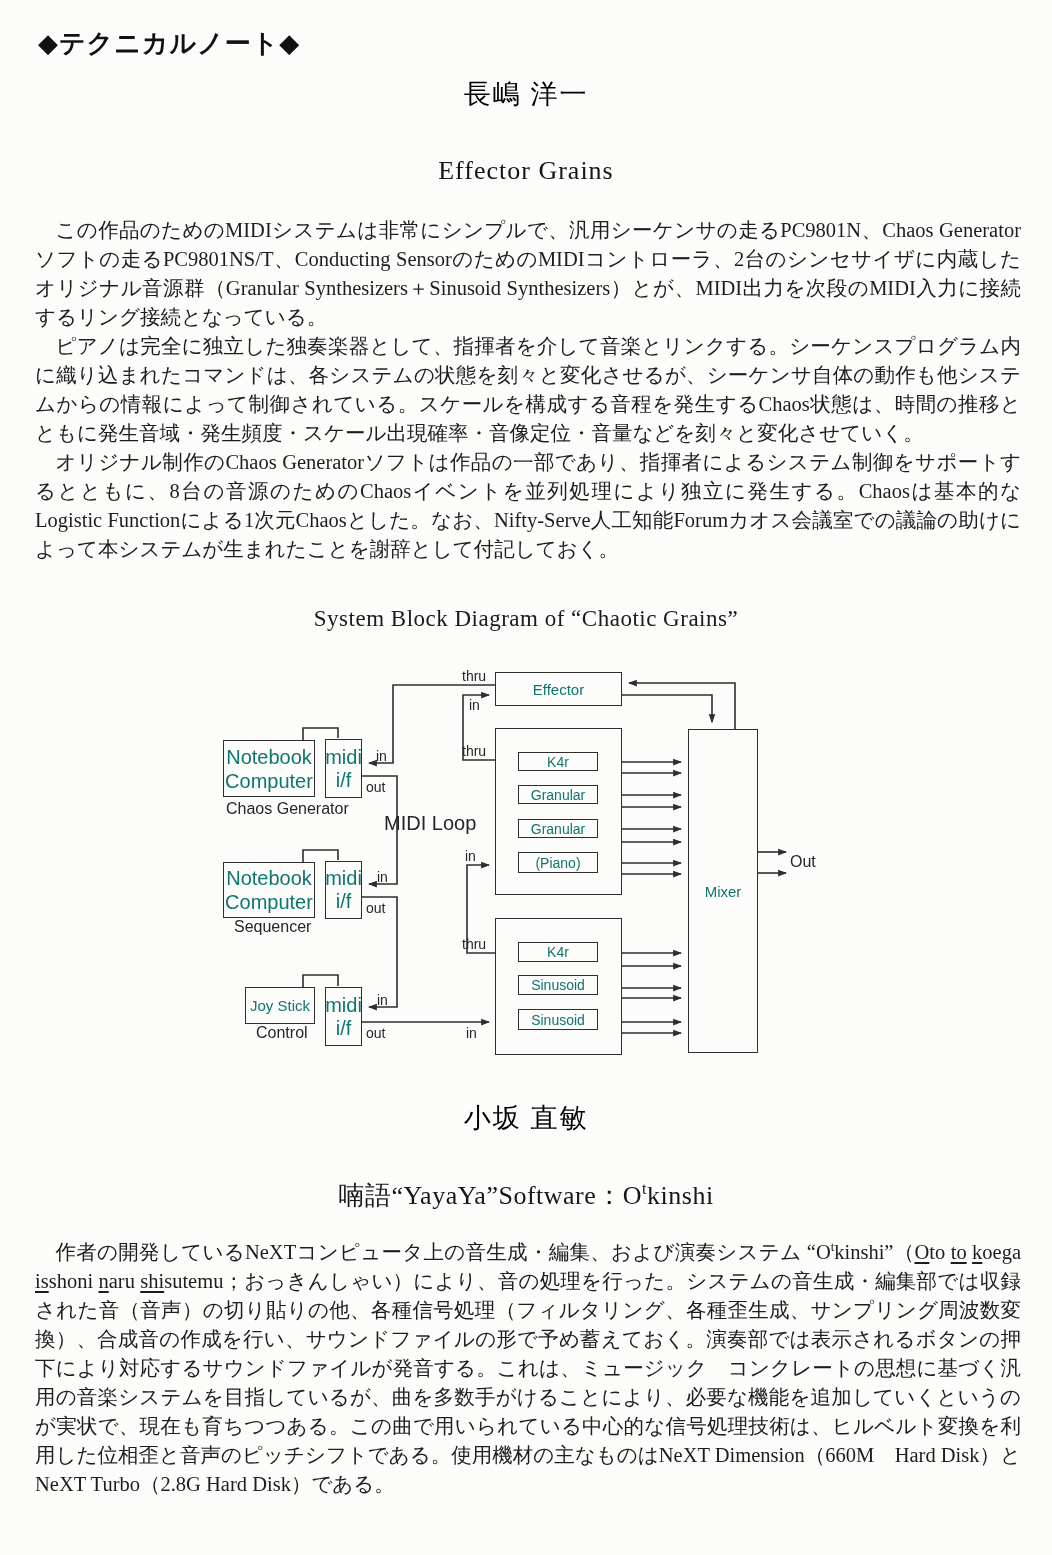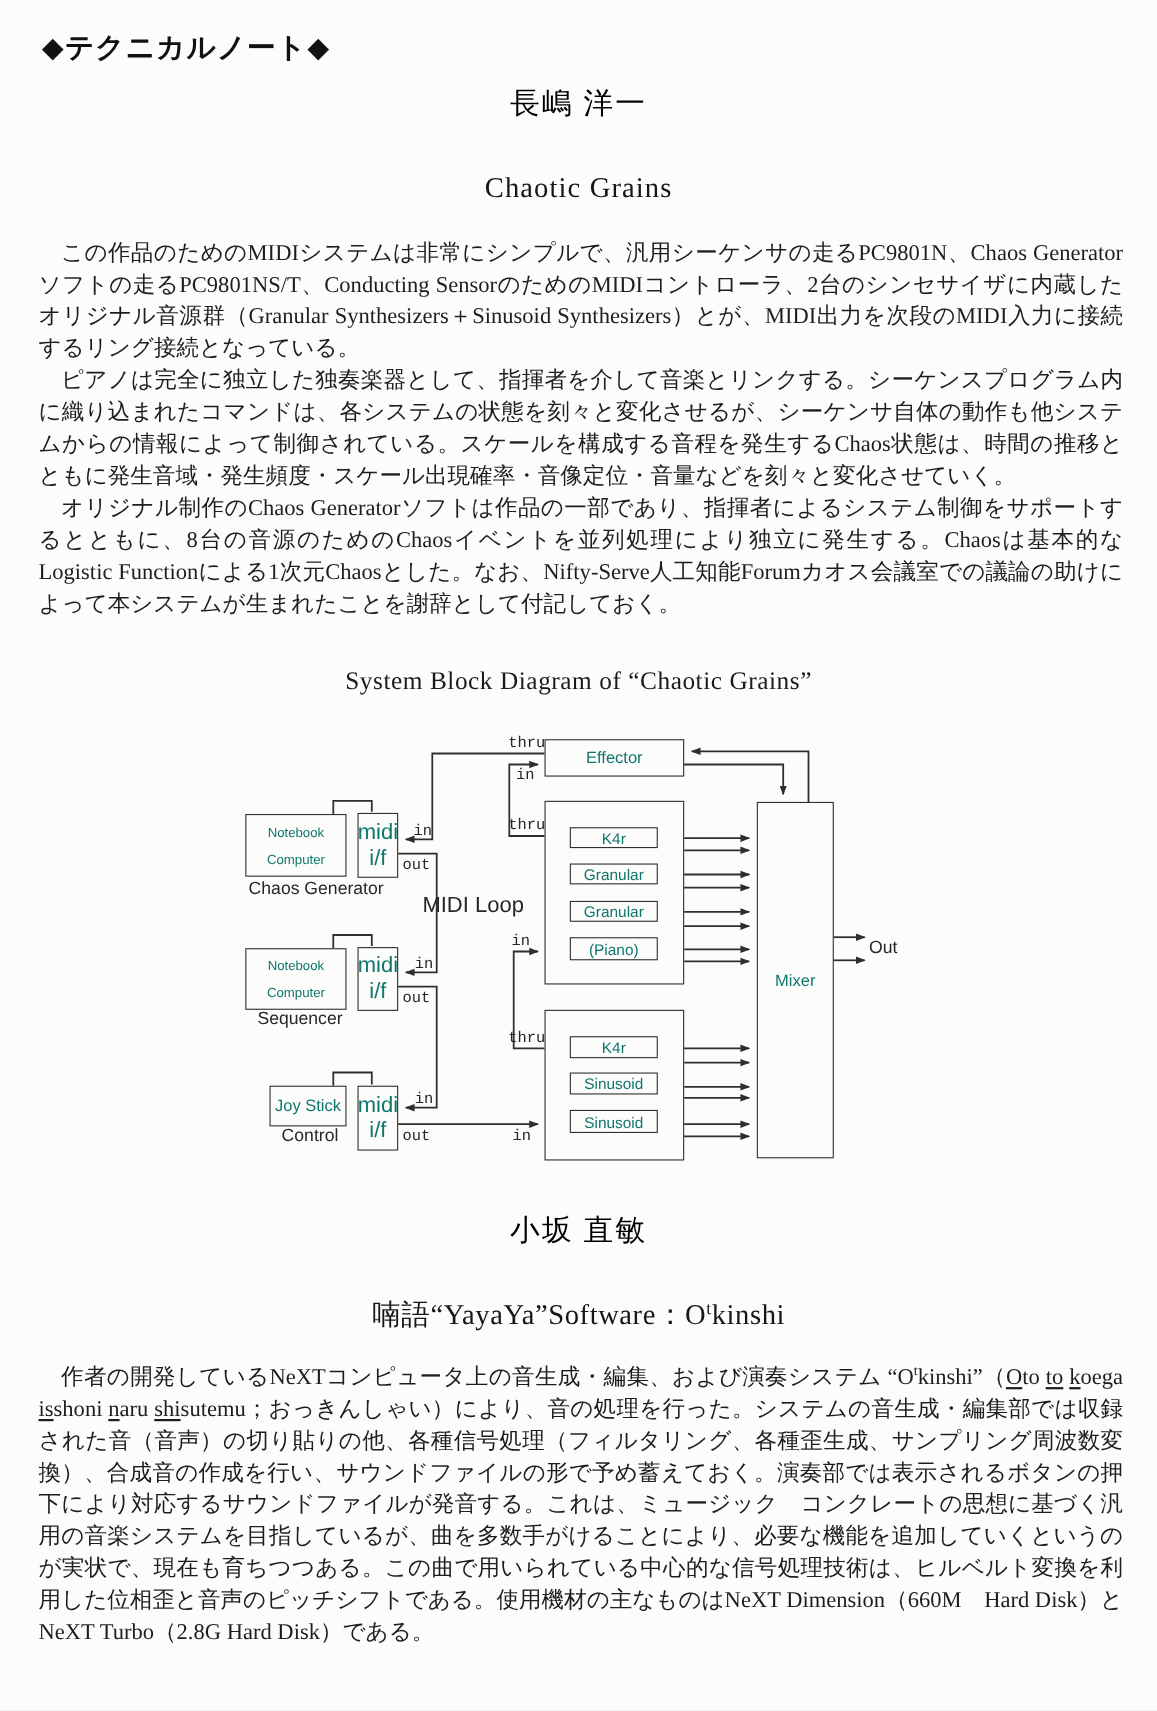--- a/index.html
+++ b/index.html
@@ -50,51 +50,51 @@
   .group2{left:495px;top:918px;width:127px;height:137px;}
   .mixer{left:688px;top:729px;width:70px;height:324px;font-size:15px;}
   .mod{left:518px;width:80px;font-size:14px;}
   .m-g1-1{top:752px;height:19px;}
   .m-g1-2{top:785px;height:19px;}
   .m-g1-3{top:819px;height:19px;}
   .m-g1-4{top:852px;height:21px;}
   .m-g2-1{top:942px;height:20px;}
   .m-g2-2{top:975px;height:20px;}
   .m-g2-3{top:1009px;height:21px;}
-  .notebook{width:92px;font-size:12px;line-height:24px;padding:4px 2px;}
+  .notebook{width:92px;font-size:20px;line-height:24px;padding:4px 2px;}
   .nb1{left:223px;top:740px;height:57px;}
   .nb2{left:223px;top:862px;height:56px;}
   .midiif{left:325px;width:37px;font-size:20px;line-height:23px;}
   .mi1{top:739px;height:59px;}
   .mi2{top:861px;height:58px;}
   .mi3{top:987px;height:59px;}
   .joystick{left:245px;top:987px;width:70px;height:37px;font-size:15px;}
   .dcap{
     position:absolute;font-family:"Liberation Sans","DejaVu Sans",sans-serif;
     font-size:16px;color:#262626;white-space:nowrap;
   }
   .c-chaosgen{left:226px;top:800px;}
   .c-seq{left:234px;top:918px;}
   .c-ctrl{left:256px;top:1024px;}
   .c-midiloop{left:384px;top:812px;font-size:20px;}
   .c-out{left:790px;top:853px;}
   .port{
-    position:absolute;font-family:Liberation Mono, monospace;
+    position:absolute;font-family:Liberation Sans, sans-serif;
     font-size:14px;color:#262626;white-space:nowrap;
   }
 </style>
 </head>
 <body>
 
 <div class="page">
 
   <div class="hdr">◆テクニカルノート◆</div>
 
   <div class="author a1">長嶋 洋一</div>
-  <div class="worktitle t1">Chaotic Grains</div>
+  <div class="worktitle t1">Effector Grains</div>
 
   <div class="body body1">
     <p>この作品のためのMIDIシステムは非常にシンプルで、汎用シーケンサの走るPC9801N、Chaos Generatorソフトの走るPC9801NS/T、Conducting SensorのためのMIDIコントローラ、2台のシンセサイザに内蔵したオリジナル音源群（Granular Synthesizers＋Sinusoid Synthesizers）とが、MIDI出力を次段のMIDI入力に接続するリング接続となっている。</p>
     <p>ピアノは完全に独立した独奏楽器として、指揮者を介して音楽とリンクする。シーケンスプログラム内に織り込まれたコマンドは、各システムの状態を刻々と変化させるが、シーケンサ自体の動作も他システムからの情報によって制御されている。スケールを構成する音程を発生するChaos状態は、時間の推移とともに発生音域・発生頻度・スケール出現確率・音像定位・音量などを刻々と変化させていく。</p>
     <p>オリジナル制作のChaos Generatorソフトは作品の一部であり、指揮者によるシステム制御をサポートするとともに、8台の音源のためのChaosイベントを並列処理により独立に発生する。Chaosは基本的なLogistic Functionによる1次元Chaosとした。なお、Nifty-Serve人工知能Forumカオス会議室での議論の助けによって本システムが生まれたことを謝辞として付記しておく。</p>
   </div>
 
   <div class="diagram-caption">System Block Diagram of “Chaotic Grains”</div>
 
   <svg class="wires" width="1052" height="1555" viewBox="0 0 1052 1555">

